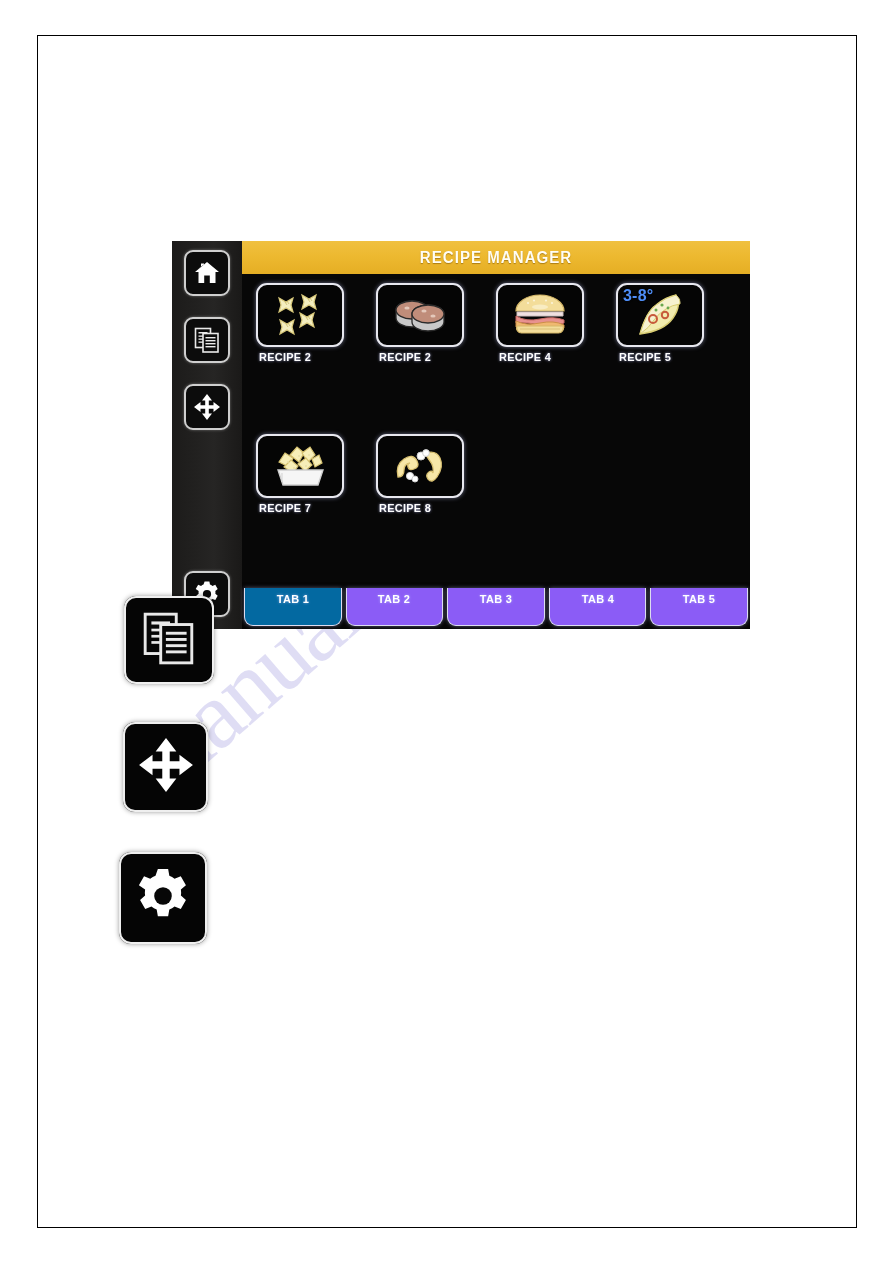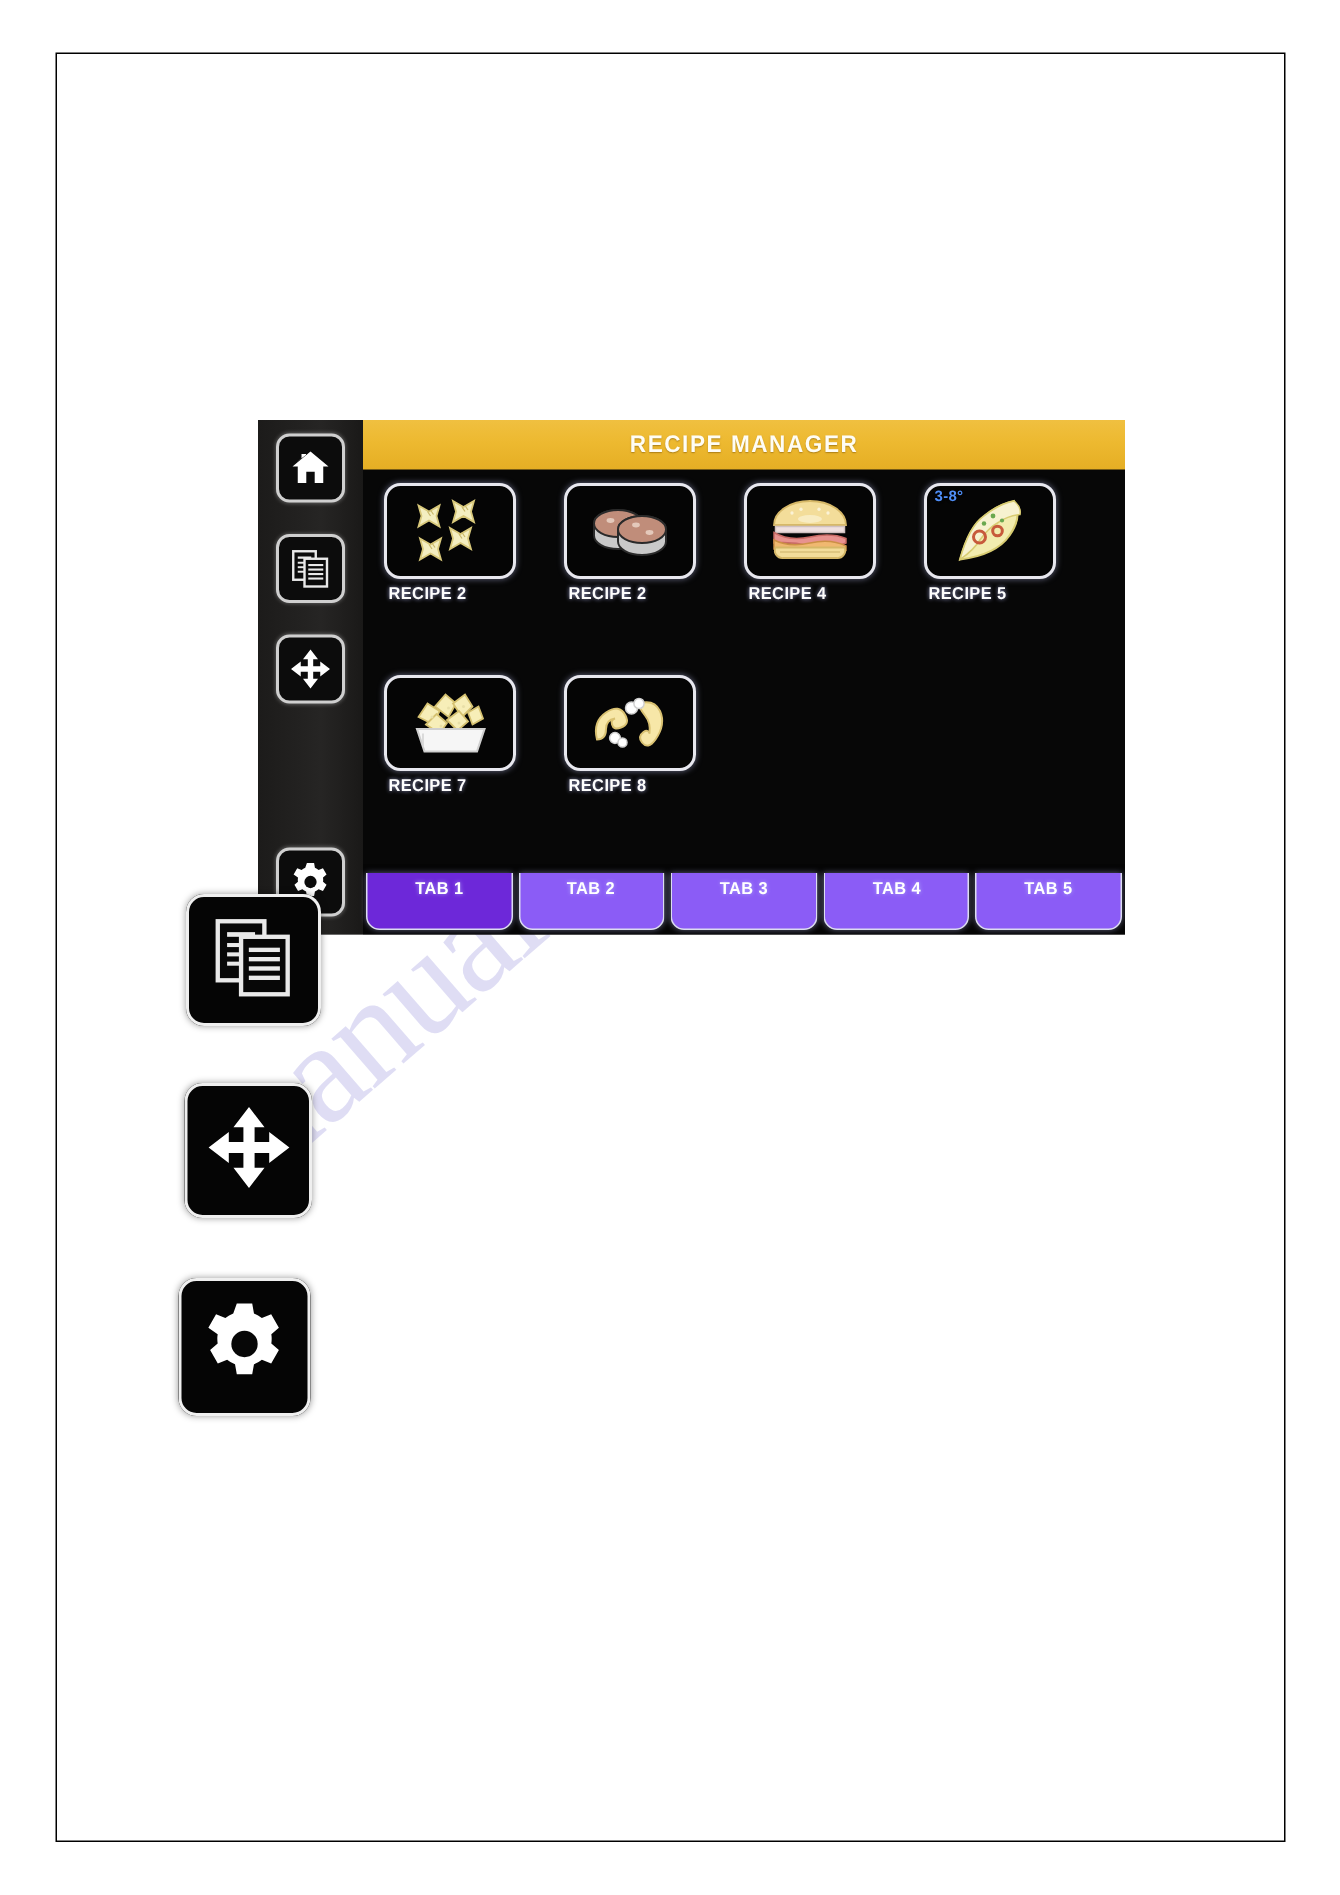--- a/index.html
+++ b/index.html
@@ -33,25 +33,24 @@
     color:#b9b6e8;
     opacity:.45;
     white-space:nowrap;
     letter-spacing:-2px;
   }
 
   
   #device{
     position:absolute;
     left:172px;top:241px;
-    width:578px;height:343px;
+    width:578px;height:388px;
     background:#0b0b0b;
     display:flex;
     overflow:hidden;
-    margin-top:39px;
   }
   
   #rail{
     width:70px;flex:0 0 70px;
     background:linear-gradient(90deg,#1c1b1a 0%,#262524 60%,#1a1918 100%);
     display:flex;flex-direction:column;align-items:center;
     padding-top:9px;
     box-sizing:border-box;
   }
   .rail-btn{
@@ -109,21 +108,21 @@
     background:#050505;
     box-shadow:0 0 4px rgba(200,205,255,.5);
     display:flex;align-items:center;justify-content:center;
     position:relative;
     box-sizing:border-box;
   }
   .tile svg{display:block;}
   .badge{
     position:absolute;left:5px;top:2px;
     color:#4f8ef7;
-    font-size:10px;
+    font-size:16px;
     font-weight:bold;
     letter-spacing:.2px;
     text-shadow:0 0 2px rgba(0,0,0,.9);
   }
   .cell-label{
     margin-top:4px;
     color:#fdfdfd;
     font-size:11.5px;
     font-weight:bold;
     letter-spacing:.3px;
@@ -146,21 +145,21 @@
     height:38px;
     border:1.6px solid #dcdcf0;
     border-top:none;
     border-radius:0 0 9px 9px;
     background:#8b5cf6;
     box-shadow:0 0 4px rgba(190,195,255,.45);
     display:flex;align-items:flex-start;justify-content:center;
     padding-top:5px;
     box-sizing:border-box;
   }
-  .tab.active{background:#6d28d9;}
+  .tab.active{background:#0369a1;}
   .tab-label{
     color:#ffffff;
     font-size:11.5px;
     font-weight:bold;
     letter-spacing:.3px;
     text-shadow:0 0 3px rgba(190,195,255,.7);
     transform:scaleX(.95);
     white-space:nowrap;
   }
 

